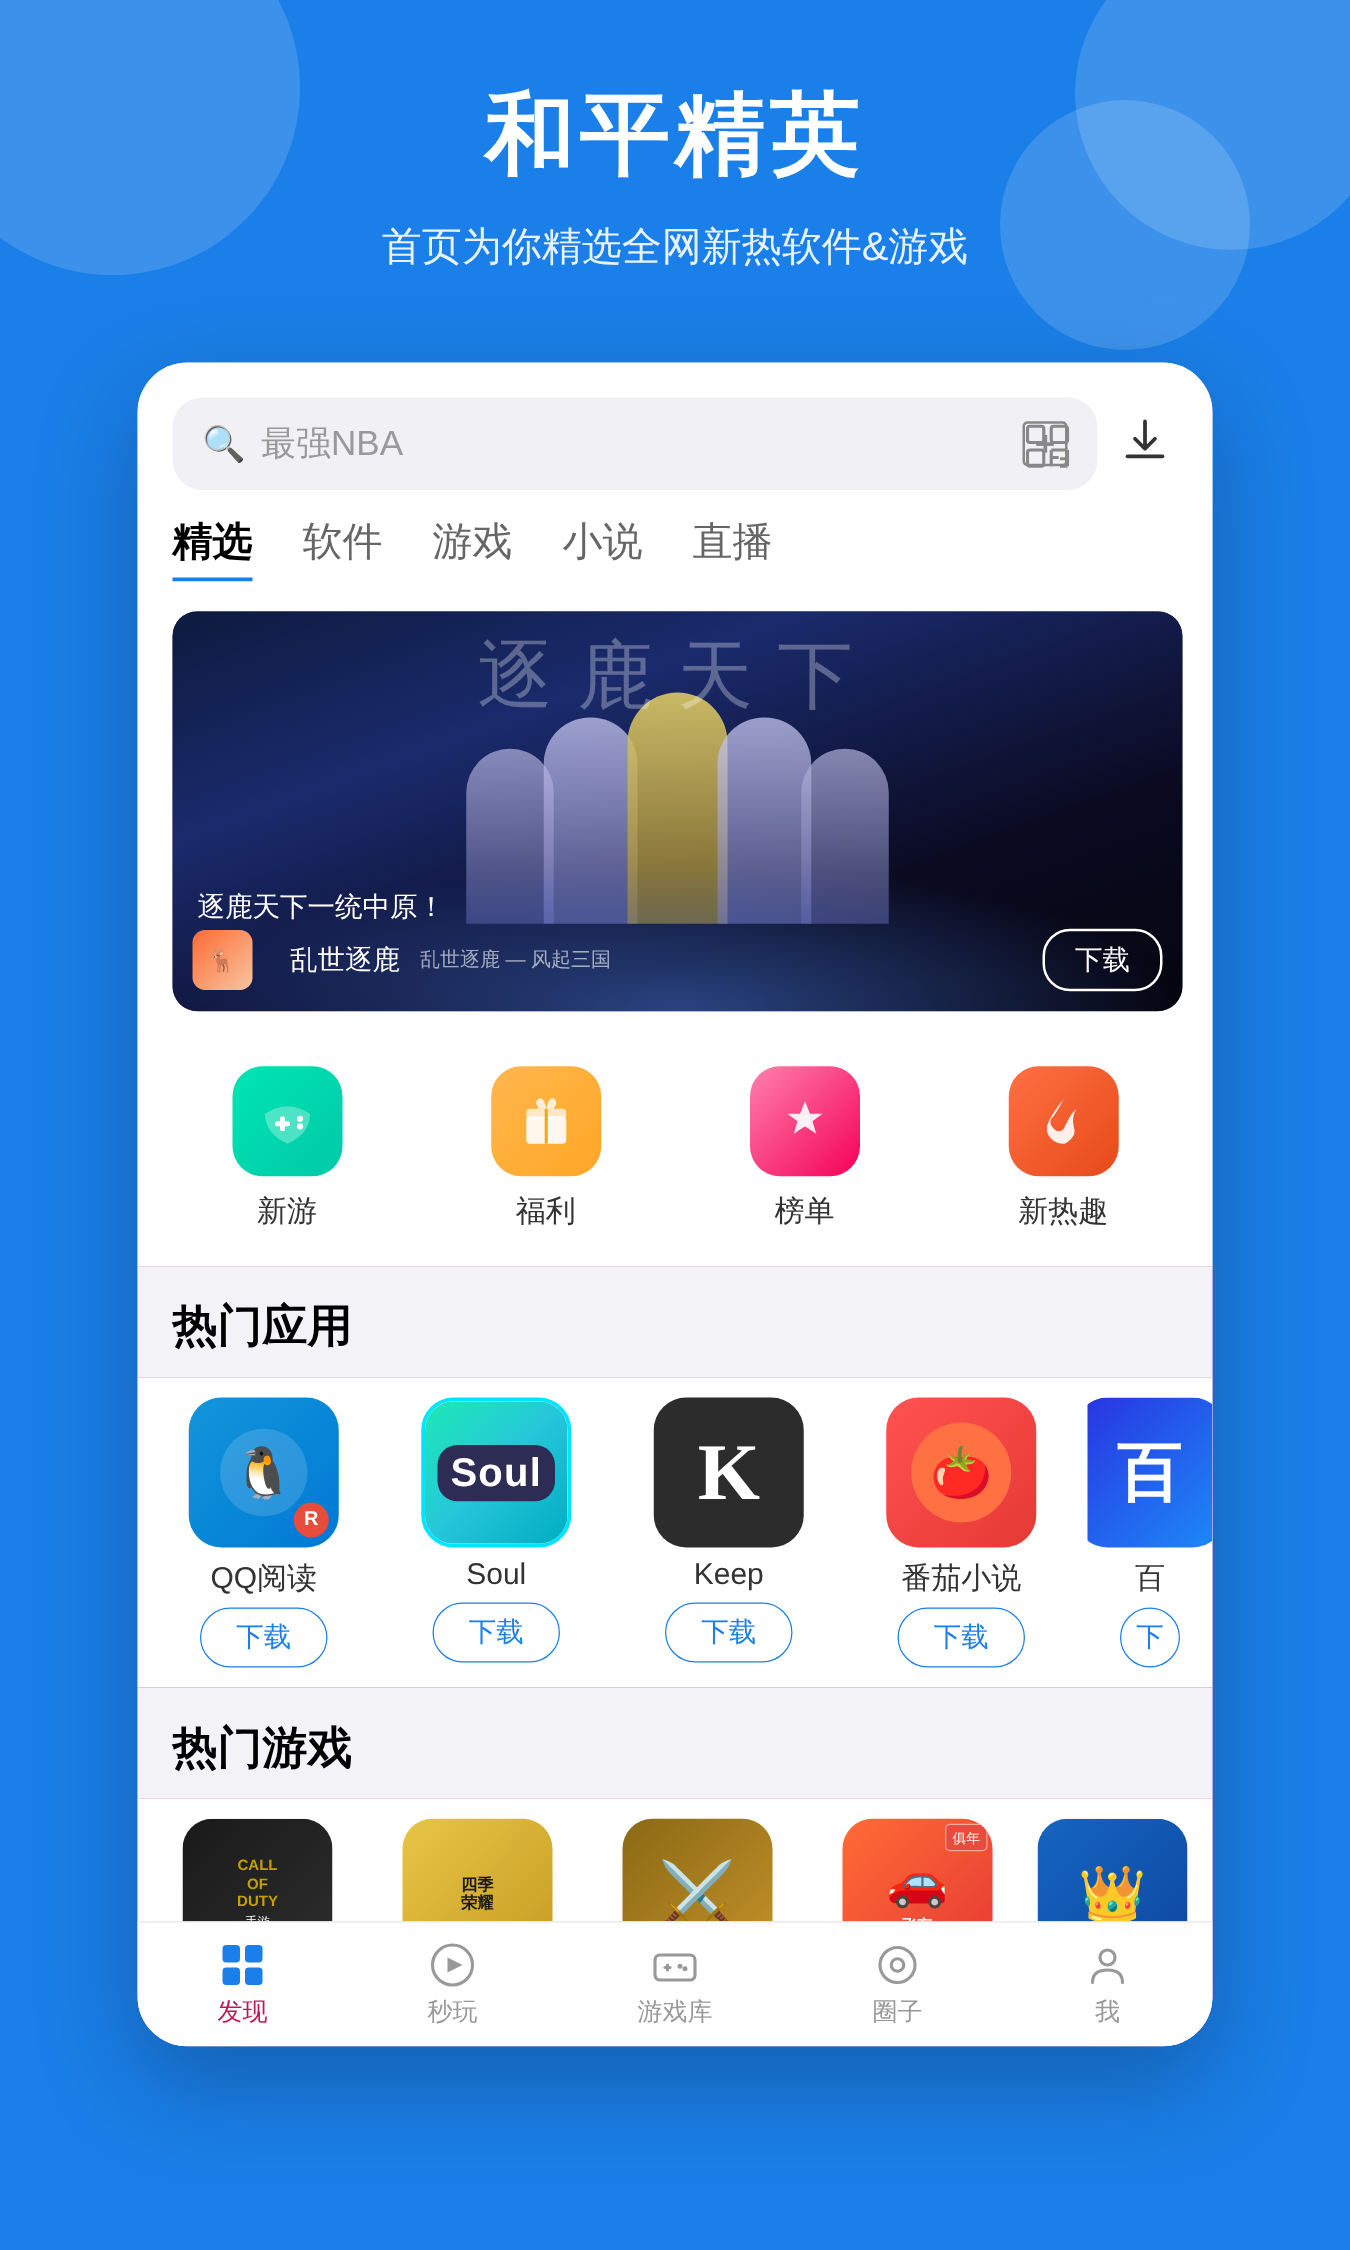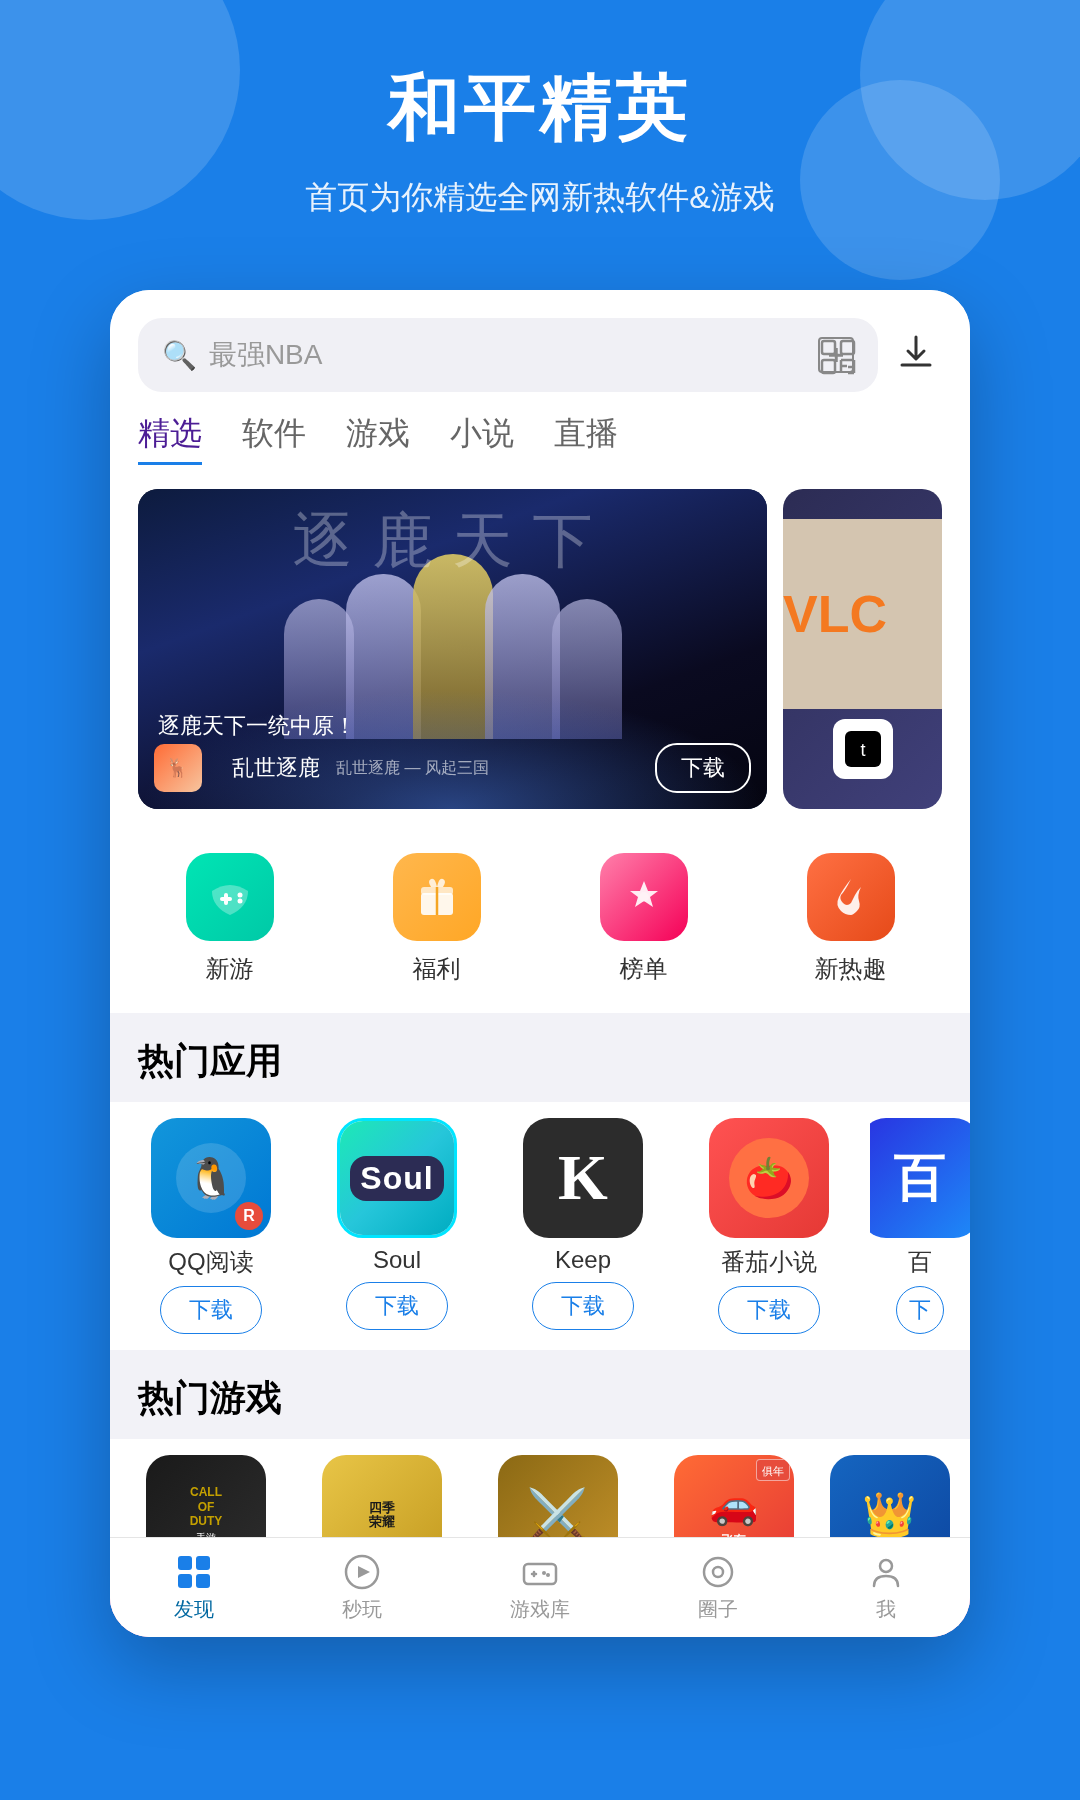--- a/index.html
+++ b/index.html
@@ -96,35 +96,35 @@
       padding: 20px 28px 24px;
       gap: 40px;
     }
     .nav-tab {
       font-size: 32px;
       color: #666;
       cursor: pointer;
       padding-bottom: 6px;
     }
     .nav-tab.active {
-      color: #4c1d95;
-      font-weight: 400;
+      color: #000000;
+      font-weight: 700;
       border-bottom: 3px solid #1a7fe8;
     }
 
     
     .banner-wrap {
       background: #fff;
       padding: 0 28px 20px;
       display: flex;
       gap: 16px;
       overflow: hidden;
     }
     .banner-main {
-      width: 629px;
+      width: 808px;
       height: 320px;
       border-radius: 20px;
       background: linear-gradient(135deg, #1a1a2e 0%, #16213e 40%, #0f3460 100%);
       position: relative;
       overflow: hidden;
       flex-shrink: 0;
     }
     .banner-text {
       position: absolute;
       bottom: 68px;
@@ -271,21 +271,21 @@
       display: flex;
       align-items: center;
       justify-content: space-around;
       border-top: 1px solid #e5e5e5;
     }
     .bottom-nav-item {
       display: flex; flex-direction: column; align-items: center; gap: 4px;
       cursor: pointer;
     }
     .bottom-nav-label { font-size: 20px; color: #999; }
-    .bottom-nav-label.active { color: #0369a1; }
+    .bottom-nav-label.active { color: #be185d; }
 
     
     .icon-qq-read {
       background: linear-gradient(135deg, #1296db, #0078d4);
     }
     .icon-keep {
       background: #2c2c2c;
     }
 
     

